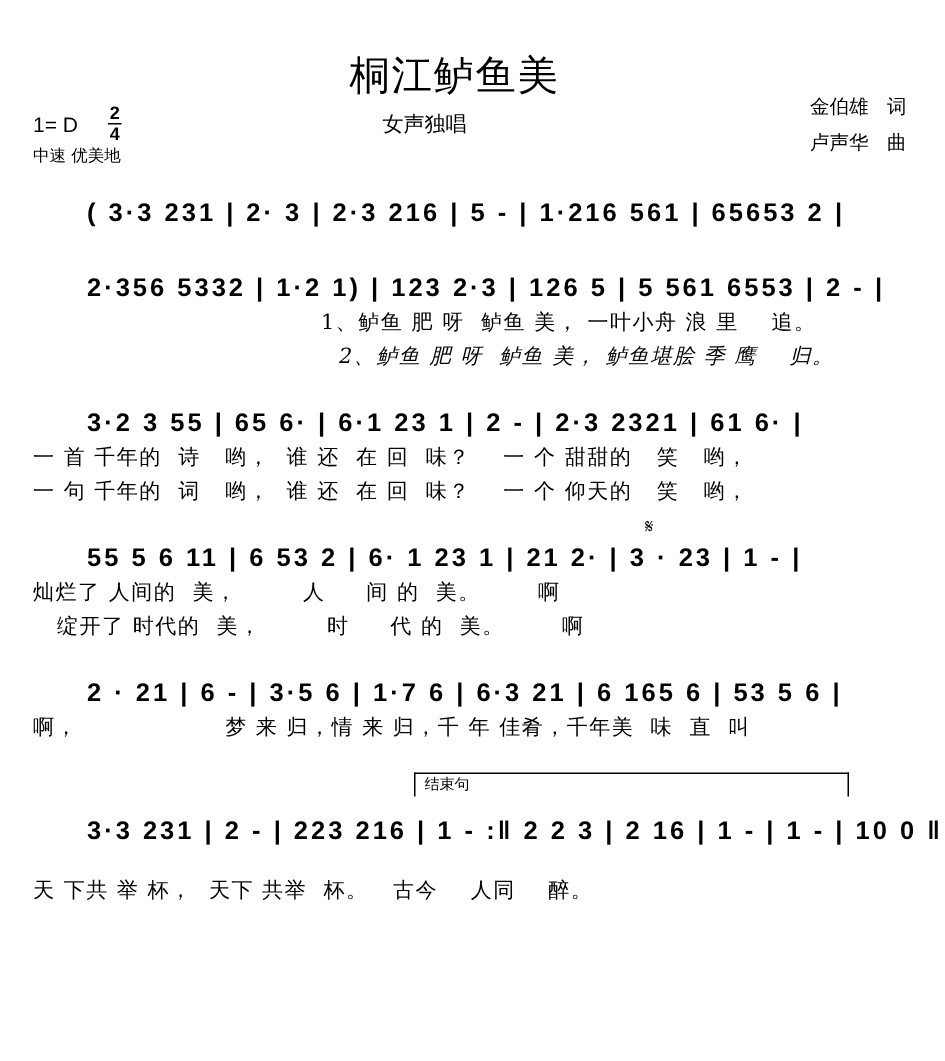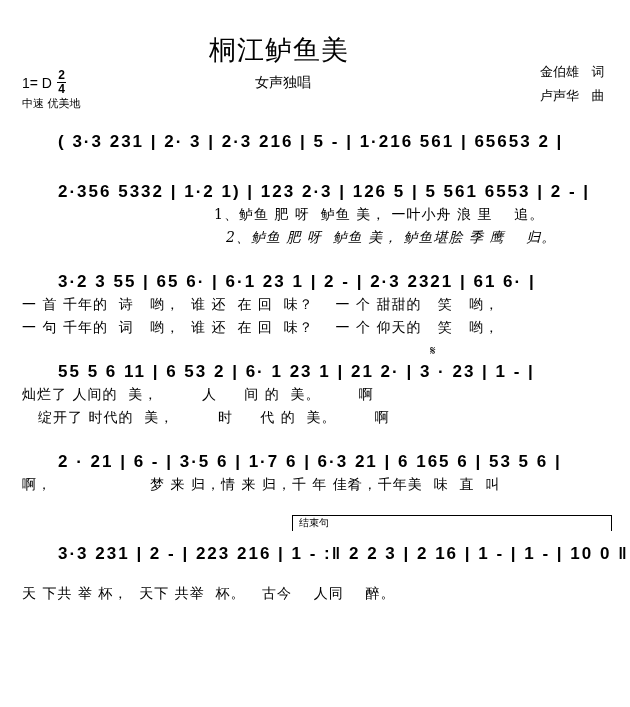--- a/index.html
+++ b/index.html
@@ -1,30 +1,30 @@
 <!DOCTYPE html>
 <html><head>
 <meta charset="utf-8">
 <style>
   html, body { margin: 0; padding: 0; background: #ffffff; }
   body { width: 630px; height: 707px; position: relative; overflow: hidden; font-family: "Liberation Sans", "DejaVu Sans", sans-serif; color: #000; }
-  .title { position: absolute; left: 0; width: 558px; top: 32px; text-align: center; font-size: 27px; font-family: "DejaVu Sans", sans-serif; letter-spacing: 1px; }
+  .title { position: absolute; left: 0; width: 558px; top: 32px; text-align: center; font-size: 27px; font-family: "DejaVu Sans", sans-serif; letter-spacing: 1px; padding-left: 24px; }
   .subtitle { position: absolute; left: 0; width: 566px; top: 74px; text-align: center; font-size: 14px; font-family: "DejaVu Sans", sans-serif; }
-  .key { position: absolute; left: 22px; top: 70px; font-size: 14px; display: flex; align-items: center; gap: 5px; }
+  .key { position: absolute; left: 22px; top: 70px; font-size: 14px; display: flex; align-items: center; gap: 20px; }
   .frac { display: inline-flex; flex-direction: column; align-items: center; font-weight: bold; font-size: 12px; line-height: 11px; }
   .frac .bar { width: 9px; height: 1px; background: #000; margin: 1px 0; }
   .tempo { position: absolute; left: 22px; top: 96px; font-size: 11px; font-family: "DejaVu Sans", sans-serif; }
   .credits { position: absolute; left: 515px; top: 60px; font-size: 13px; font-family: "DejaVu Serif", serif; line-height: 24px; margin-left: 25px; }
   .credits div { white-space: pre; }
 
   .row { position: absolute; left: 22px; width: 590px; }
   .notes { position: absolute; left: 0; top: 0; height: 30px; display: flex; align-items: center; width: 590px; margin-left: 36px; }
   .seg { font-weight: bold; font-size: 17px; letter-spacing: 2px; white-space: pre; position: relative; padding-top: 8px; font-family: "Liberation Sans", sans-serif; }
   .lyric { position: absolute; left: 0; font-size: 14px; font-family: "DejaVu Serif", serif; white-space: pre; letter-spacing: 1px; }
-  .endbox { position: absolute; left: 292px; top: 515px; width: 320px; height: 16px; border-top: 1px solid #000; border-left: 1px solid #000; border-right: 1px solid #000; font-size: 10px; padding-left: 6px; box-sizing: border-box; }
+  .endbox { position: absolute; left: 276px; top: 515px; width: 290px; height: 16px; border-top: 1px solid #000; border-left: 1px solid #000; border-right: 1px solid #000; font-size: 10px; padding-left: 6px; box-sizing: border-box; }
   .segno { position: absolute; font-size: 13px; }
 </style>
 </head>
 <body>
 
 <div class="title">桐江鲈鱼美</div>
 <div class="subtitle">女声独唱</div>
 
 <div class="key">
   <span>1= D</span>

